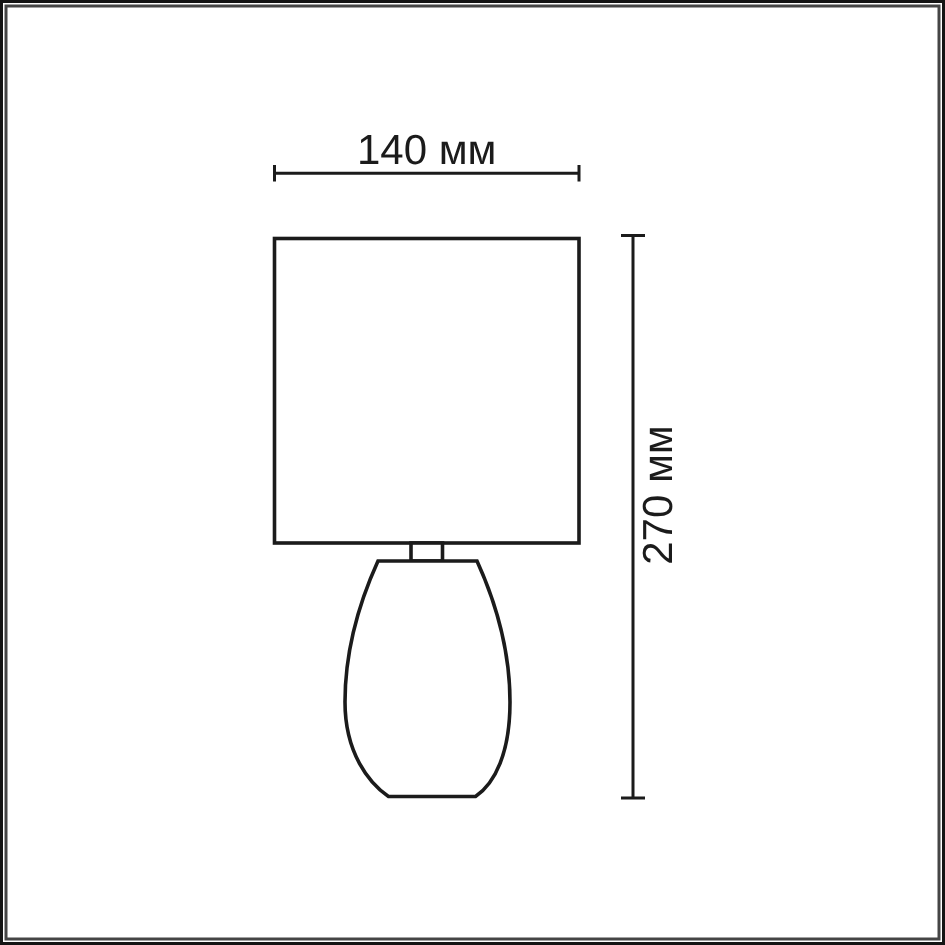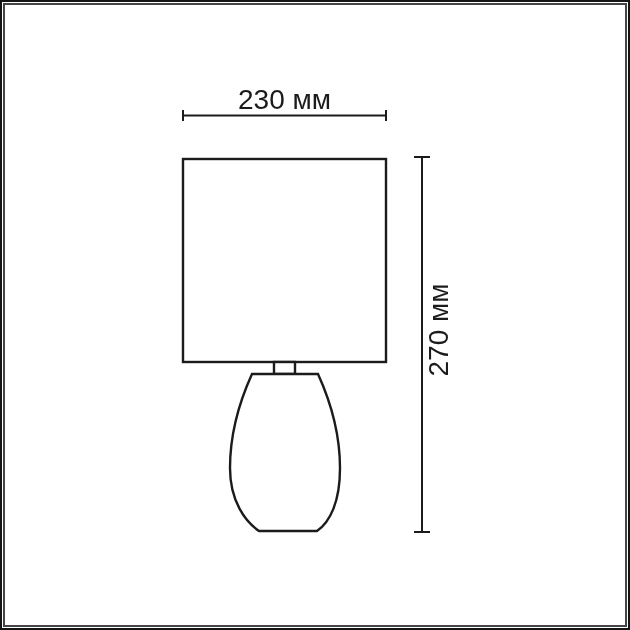--- a/index.html
+++ b/index.html
@@ -76,15 +76,15 @@
 
   <rect class="outline" x="183" y="159" width="203" height="203"></rect>
 
   <rect class="outline" x="274" y="362" width="21" height="12" stroke-width="2"></rect>
 
   <path class="outline" d="M252,374 H318 C328,396 340,430 340,468 C340,502 330,522 317,531 H259 C246,522 230,502 230,468 C230,430 242,396 252,374 Z"></path>
 
   <path class="dim" d="M414,157 H430 M422,157 V532 M414,532 H430"></path>
 </svg>
 
-<div class="dim-label width-label">230 мм</div>
+<div class="dim-label width-label">140 мм</div>
 
 <div class="dim-label height-label">270 мм</div>
 
 </body></html>

